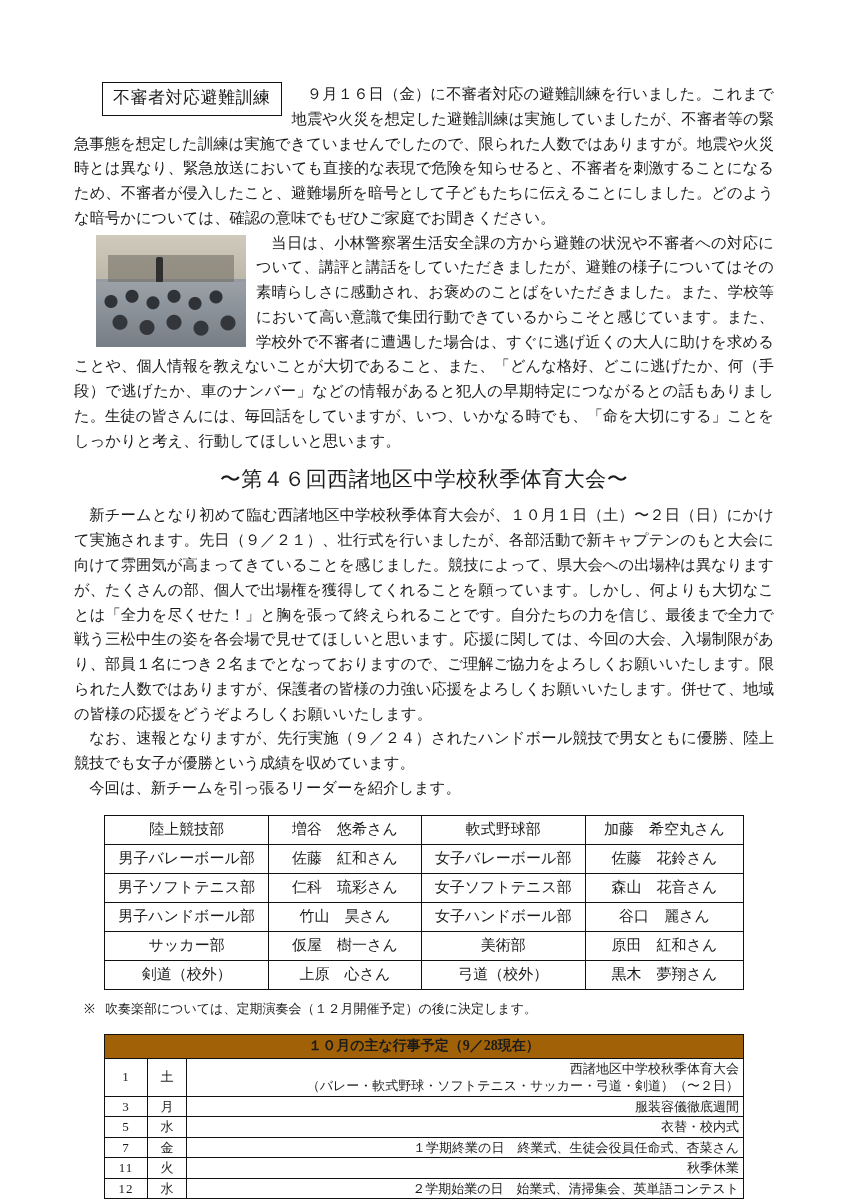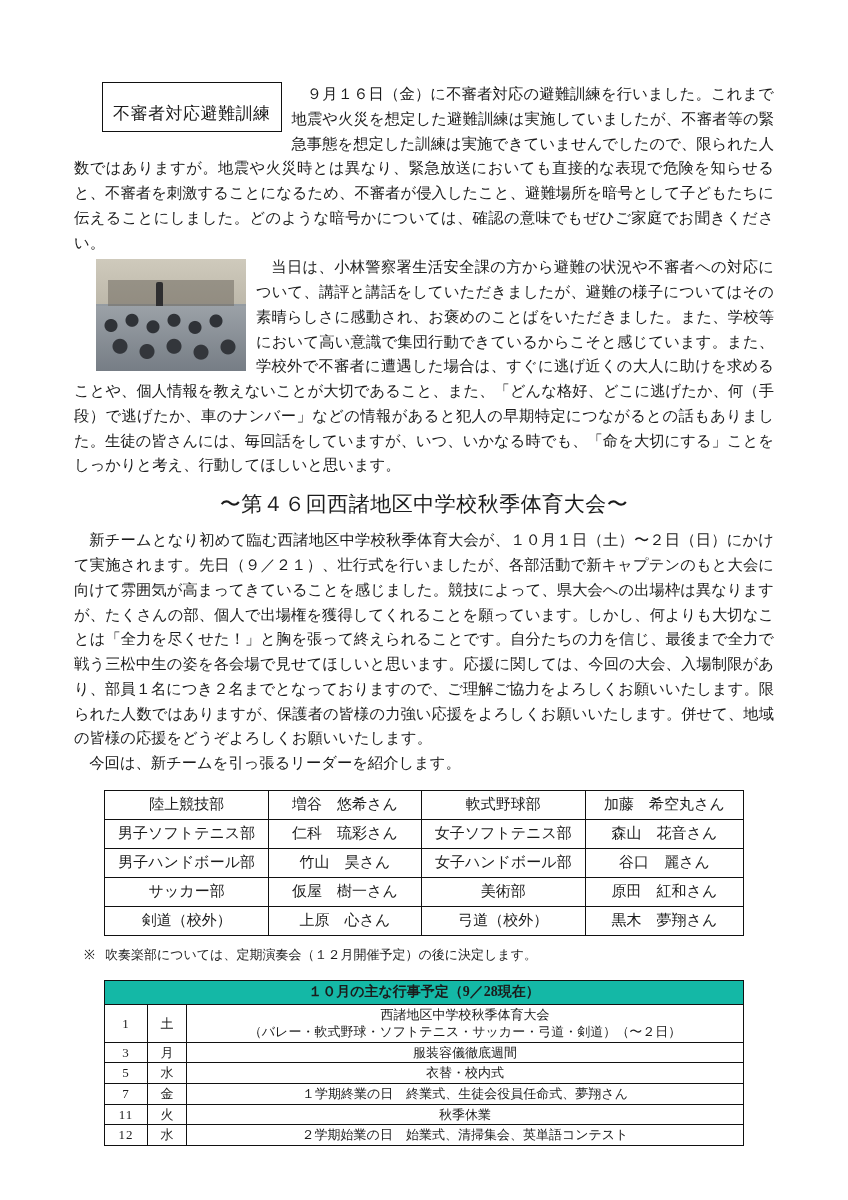--- a/index.html
+++ b/index.html
@@ -25,21 +25,21 @@
   }
 
   
   .lead-block {
     position: relative;
     margin-top: 22px;
   }
   .title-box {
     float: left;
     border: 1px solid #111;
-    padding: 22px 10px 7px 10px;
+    padding: 6px 10px 7px 10px;
     font-size: 17px;
     letter-spacing: 0.5px;
     margin: 0 10px 2px 28px;
     line-height: 1.1;
     white-space: nowrap;
   }
   p.body {
     font-size: 15.3px;
     line-height: 1.62;
     text-align: justify;
@@ -137,26 +137,26 @@
   }
   table.sched td {
     border: 1px solid #111;
     padding: 1px 4px;
     line-height: 1.35;
   }
   table.sched tr.head td {
     text-align: center;
     font-weight: bold;
     font-size: 14px;
-    background: #14b8a6;
+    background: #a16207;
     padding: 2px 0;
   }
   td.day { width: 34px; text-align: center; letter-spacing: 1px; }
   td.dow { width: 30px; text-align: center; }
-  td.ev  { text-align: center; }
+  td.ev  { text-align: right; }
   .ev-sub { display:block; }
 </style>
 </head>
 <body>
 
 <div class="page">
 
   <div class="lead-block clearfix">
     <div class="title-box">不審者対応避難訓練</div>
     <p class="body">９月１６日（金）に不審者対応の避難訓練を行いました。これまで地震や火災を想定した避難訓練は実施していましたが、不審者等の緊急事態を想定した訓練は実施できていませんでしたので、限られた人数ではありますが。地震や火災時とは異なり、緊急放送においても直接的な表現で危険を知らせると、不審者を刺激することになるため、不審者が侵入したこと、避難場所を暗号として子どもたちに伝えることにしました。どのような暗号かについては、確認の意味でもぜひご家庭でお聞きください。</p>
@@ -168,29 +168,36 @@
       <div class="stage"></div>
       <div class="speaker"></div>
       <div class="crowd"></div>
     </div>
     <p class="body cont">当日は、小林警察署生活安全課の方から避難の状況や不審者への対応について、講評と講話をしていただきましたが、避難の様子についてはその素晴らしさに感動され、お褒めのことばをいただきました。また、学校等において高い意識で集団行動できているからこそと感じています。また、学校外で不審者に遭遇した場合は、すぐに逃げ近くの大人に助けを求めることや、個人情報を教えないことが大切であること、また、「どんな格好、どこに逃げたか、何（手段）で逃げたか、車のナンバー」などの情報があると犯人の早期特定につながるとの話もありました。生徒の皆さんには、毎回話をしていますが、いつ、いかなる時でも、「命を大切にする」ことをしっかりと考え、行動してほしいと思います。</p>
   </div>
 
   <h2 class="section">〜第４６回西諸地区中学校秋季体育大会〜</h2>
 
   <p class="body">新チームとなり初めて臨む西諸地区中学校秋季体育大会が、１０月１日（土）〜２日（日）にかけて実施されます。先日（９／２１）、壮行式を行いましたが、各部活動で新キャプテンのもと大会に向けて雰囲気が高まってきていることを感じました。競技によって、県大会への出場枠は異なりますが、たくさんの部、個人で出場権を獲得してくれることを願っています。しかし、何よりも大切なことは「全力を尽くせた！」と胸を張って終えられることです。自分たちの力を信じ、最後まで全力で戦う三松中生の姿を各会場で見せてほしいと思います。応援に関しては、今回の大会、入場制限があり、部員１名につき２名までとなっておりますので、ご理解ご協力をよろしくお願いいたします。限られた人数ではありますが、保護者の皆様の力強い応援をよろしくお願いいたします。併せて、地域の皆様の応援をどうぞよろしくお願いいたします。</p>
+  <p class="body">なお、速報となりますが、先行実施（９／２４）されたハンドボール競技で男女ともに優勝、陸上競技でも女子が優勝という成績を収めています。</p>
   <p class="body">今回は、新チームを引っ張るリーダーを紹介します。</p>
 
   <table class="leaders">
     <tbody id="leaders-body">
         <tr>
           <td class="club">陸上競技部</td>
           <td class="name">増谷　悠希さん</td>
           <td class="club">軟式野球部</td>
           <td class="name">加藤　希空丸さん</td>
+        </tr>
+        <tr>
+          <td class="club">男子バレーボール部</td>
+          <td class="name">佐藤　紅和さん</td>
+          <td class="club">女子バレーボール部</td>
+          <td class="name">佐藤　花鈴さん</td>
         </tr>
         <tr>
           <td class="club">男子ソフトテニス部</td>
           <td class="name">仁科　琉彩さん</td>
           <td class="club">女子ソフトテニス部</td>
           <td class="name">森山　花音さん</td>
         </tr>
         <tr>
           <td class="club">男子ハンドボール部</td>
           <td class="name">竹山　昊さん</td>
@@ -241,21 +248,21 @@
             <td class="day">5</td>
             <td class="dow">水</td>
             <td class="ev">
               <span class="ev-sub">衣替・校内式</span>
             </td>
           </tr>
           <tr>
             <td class="day">7</td>
             <td class="dow">金</td>
             <td class="ev">
-              <span class="ev-sub">１学期終業の日　終業式、生徒会役員任命式、夢翔さん</span>
+              <span class="ev-sub">１学期終業の日　終業式、生徒会役員任命式、杏菜さん</span>
             </td>
           </tr>
           <tr>
             <td class="day">11</td>
             <td class="dow">火</td>
             <td class="ev">
               <span class="ev-sub">秋季休業</span>
             </td>
           </tr>
           <tr>

